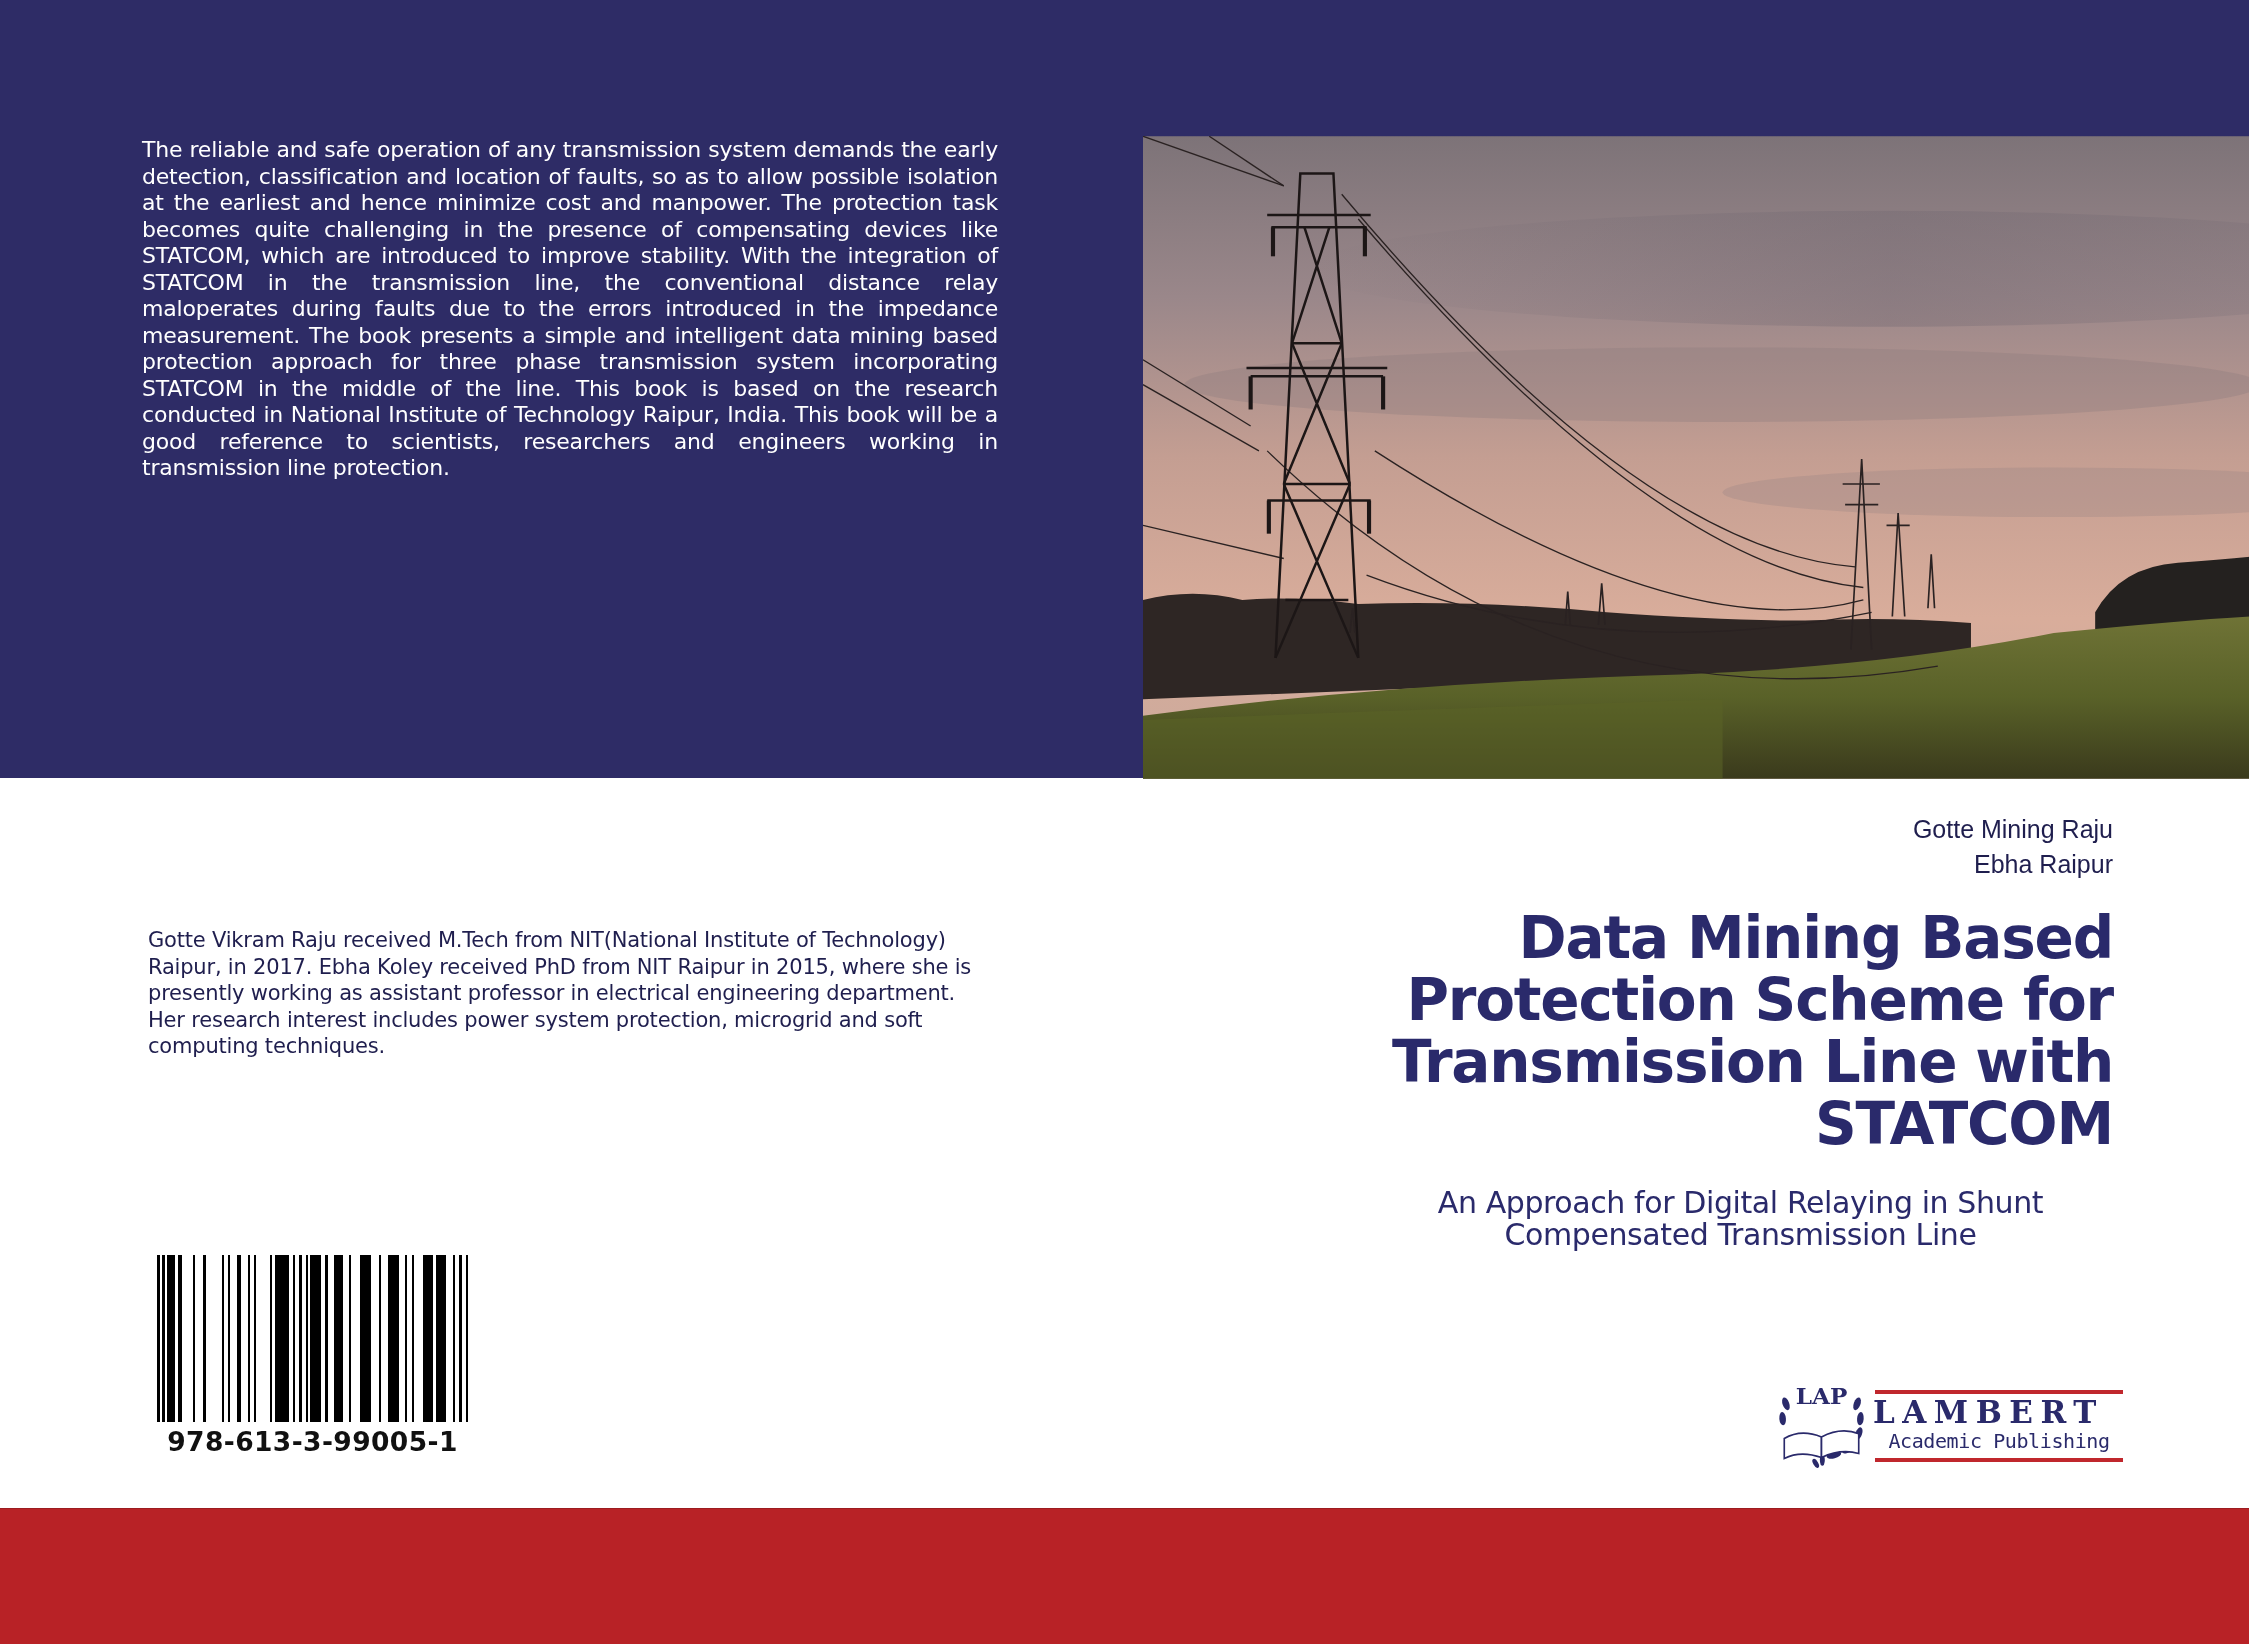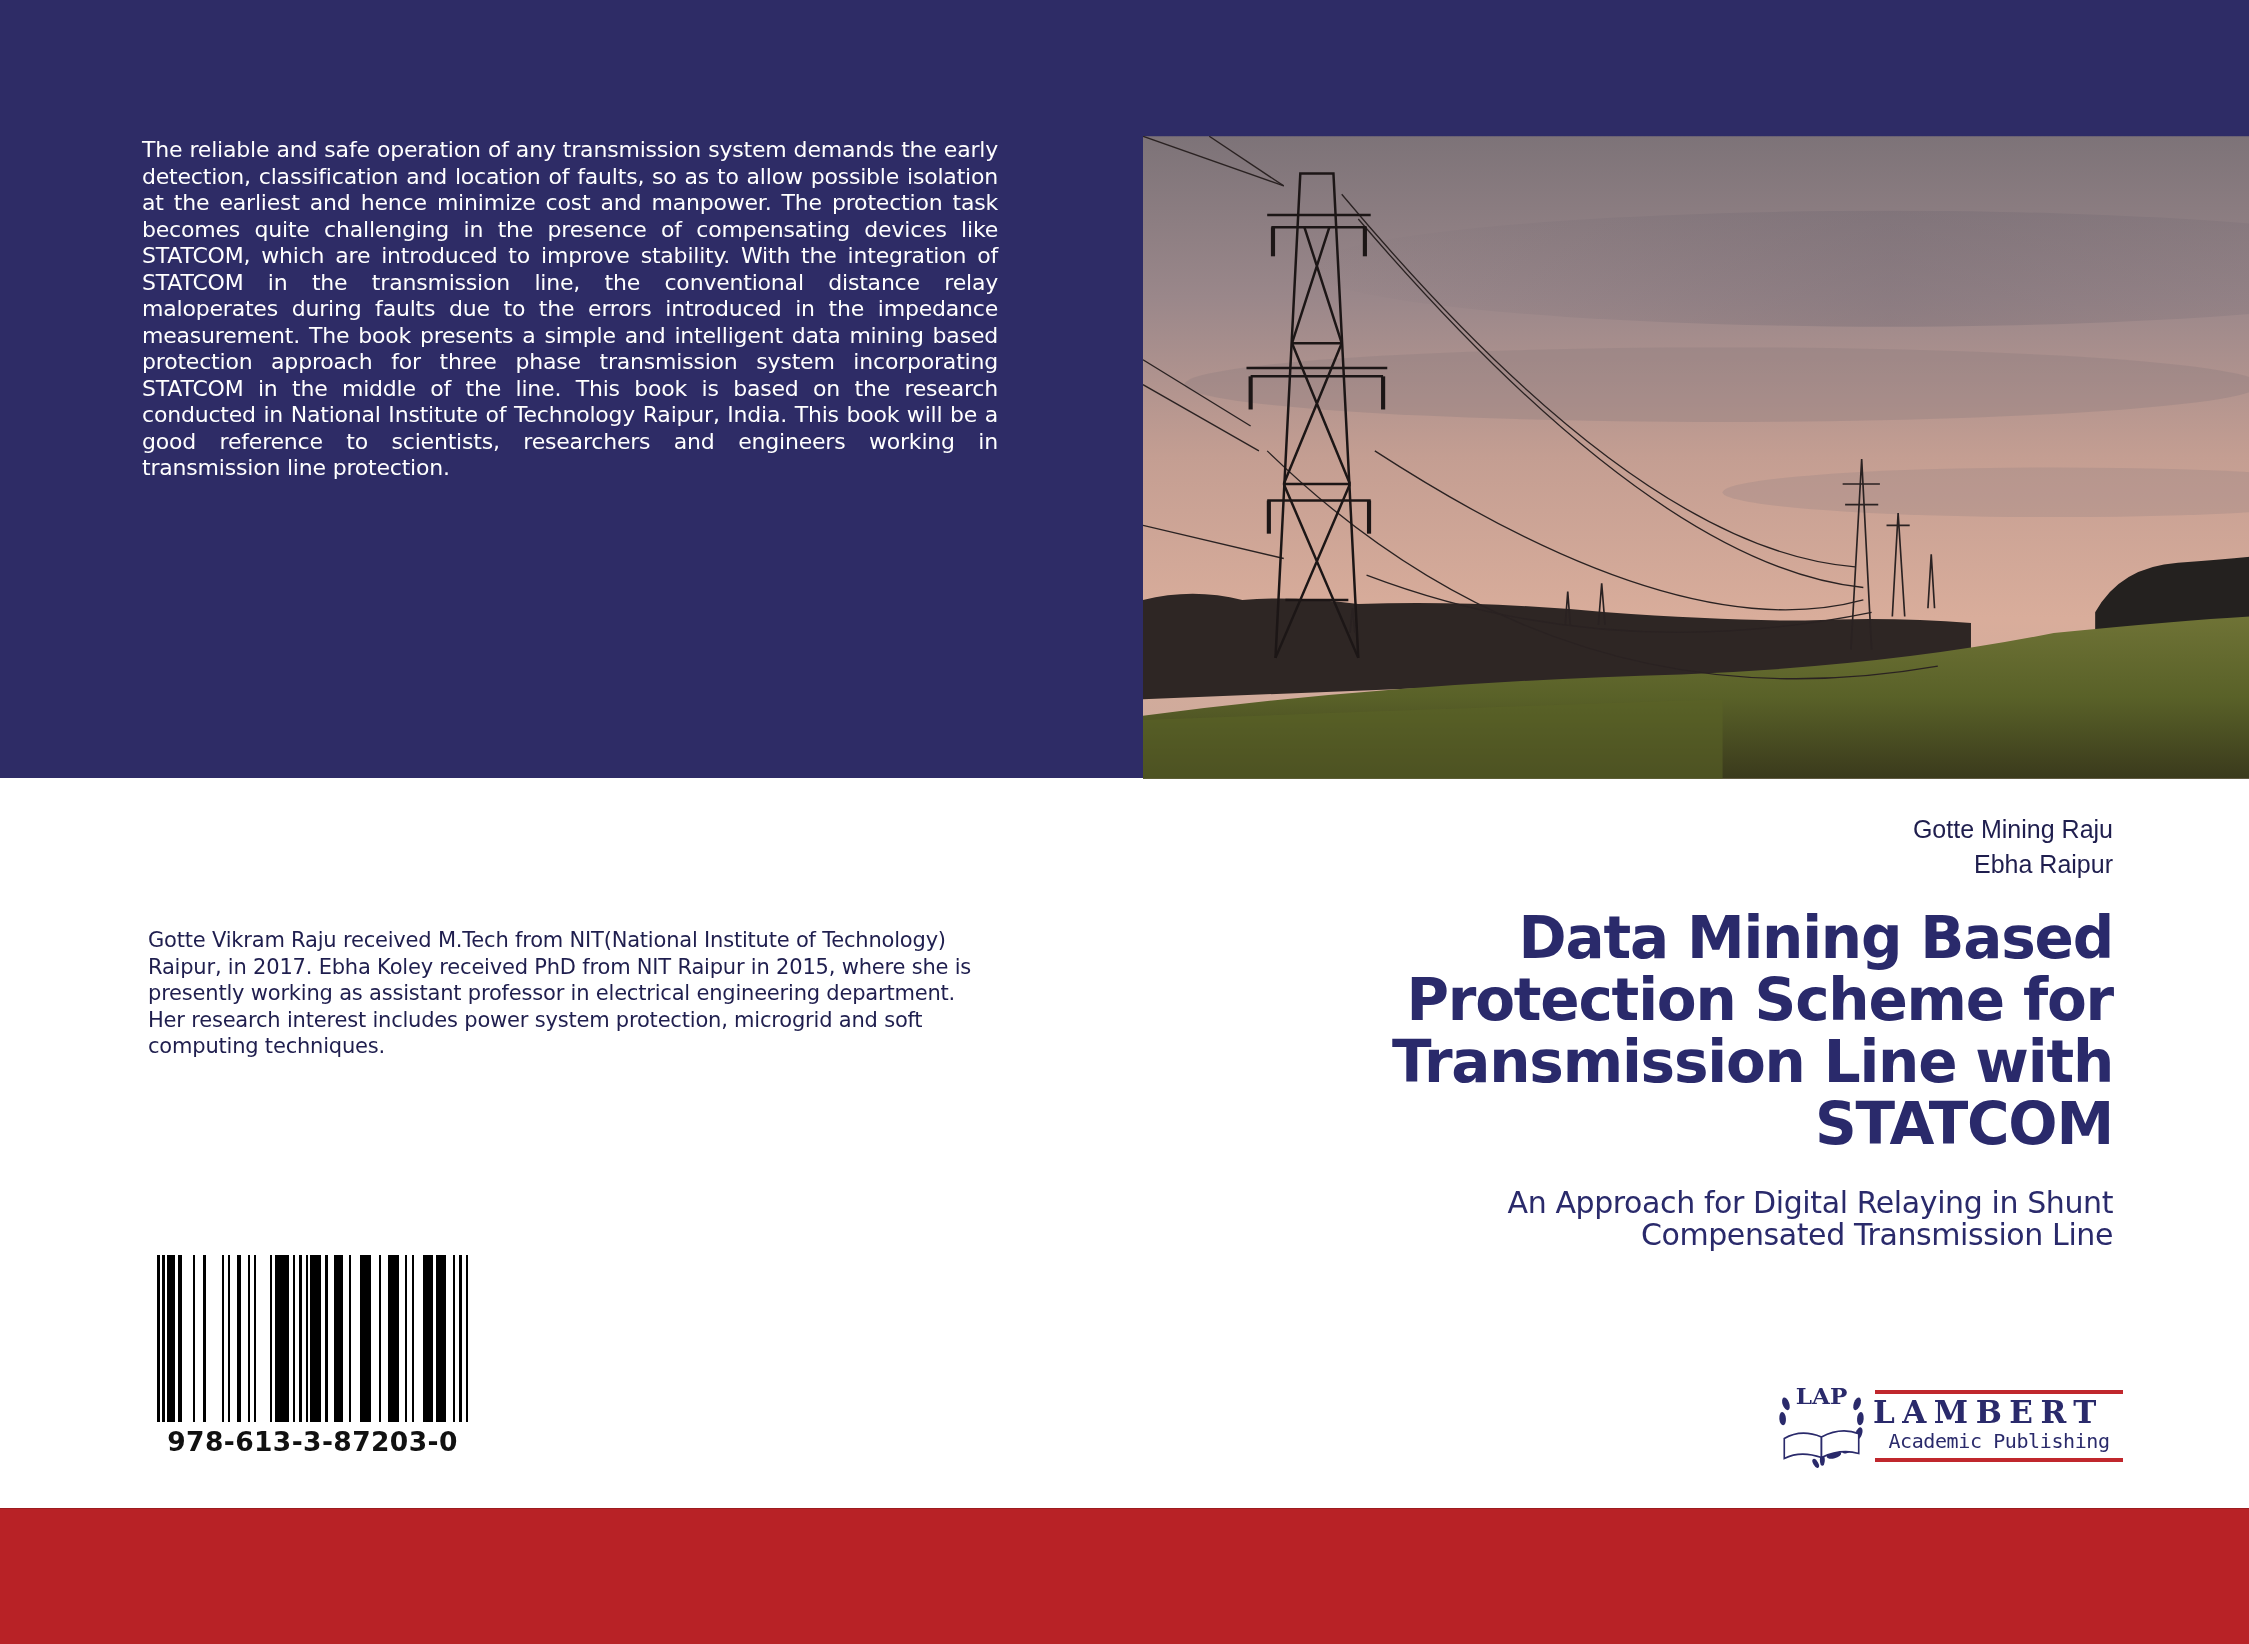--- a/index.html
+++ b/index.html
@@ -10,21 +10,21 @@
 
   .blurb { position:absolute; left:142px; top:137px; width:856px; color:#ffffff;
     font-size:22px; line-height:26.5px; text-align:justify; text-align-last:left; letter-spacing:-0.2px; }
 
   .photo { position:absolute; left:1143px; top:136px; width:1107px; height:643px; overflow:hidden; }
   .photo svg { display:block; }
 
   .authors { position:absolute; right:137px; top:812px; text-align:right; color:#1F1E4E; font-family:"Liberation Sans", sans-serif; font-size:25px; line-height:35px; }
   .title { position:absolute; right:137px; top:907px; width:745px; text-align:right; color:#2A2A6B;
     font-family:"DejaVu Sans", sans-serif; font-weight:bold; font-size:58px; line-height:62px; letter-spacing:-1.2px; }
-  .subtitle { position:absolute; right:137px; top:1187px; width:745px; text-align:right; color:#2A2A6B;
+  .subtitle { position:absolute; right:137px; top:1187px; width:745px; text-align:center; color:#2A2A6B;
     font-size:30px; line-height:32px; letter-spacing:-0.4px; }
 
   .bio { position:absolute; left:148px; top:927px; width:836px; color:#1F1E4E; font-size:21px; line-height:26.5px; letter-spacing:-0.2px; }
 
   .barcode { position:absolute; left:157px; top:1255px; width:311px; height:167px; display:flex; align-items:stretch; }
   .barcode span { display:block; background:#000; height:100%; }
   .isbn { position:absolute; left:157px; top:1426px; width:311px; text-align:center; font-family:"DejaVu Sans", sans-serif; font-weight:bold; font-size:26.5px; color:#111; letter-spacing:0.4px; }
 
   .logo { position:absolute; left:1776px; top:1379px; width:352px; height:91px;text-decoration:underline; }
   .logo .emblem { position:absolute; left:0; top:0; width:91px; height:91px; }
@@ -180,21 +180,21 @@
     <span style="width: 10.8px;"></span>
     <span style="width: 2.2px; background: transparent;"></span>
     <span style="width: 10.8px;"></span>
     <span style="width: 6.5px; background: transparent;"></span>
     <span style="width: 2.2px;"></span>
     <span style="width: 4.3px; background: transparent;"></span>
     <span style="width: 2.2px;"></span>
     <span style="width: 4.3px; background: transparent;"></span>
     <span style="width: 2.2px;"></span>
   </div>
-<div class="isbn">978-613-3-87203-0</div>
+<div class="isbn">978-613-3-99005-1</div>
 
 <div class="logo">
   <svg class="emblem" viewBox="0 0 110 110" xmlns="http://www.w3.org/2000/svg">
     <text x="55" y="30" text-anchor="middle" font-family="DejaVu Serif, serif" font-weight="bold" font-size="28" fill="#2A2A6B">LAP</text>
     <g fill="#2A2A6B">
       <ellipse cx="12" cy="30" rx="4" ry="8" transform="rotate(-20 12 30)"></ellipse>
       <ellipse cx="8" cy="48" rx="4" ry="8" transform="rotate(-5 8 48)"></ellipse>
       <ellipse cx="98" cy="30" rx="4" ry="8" transform="rotate(20 98 30)"></ellipse>
       <ellipse cx="102" cy="48" rx="4" ry="8" transform="rotate(5 102 48)"></ellipse>
       <ellipse cx="100" cy="66" rx="4" ry="8" transform="rotate(20 100 66)"></ellipse>

